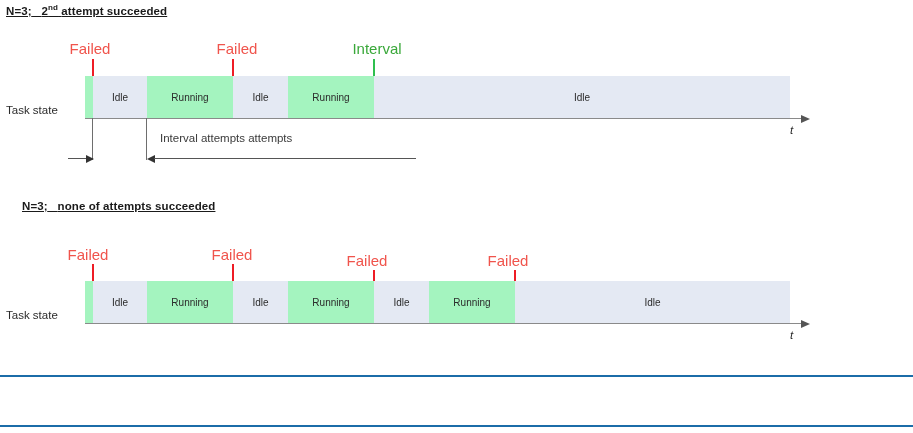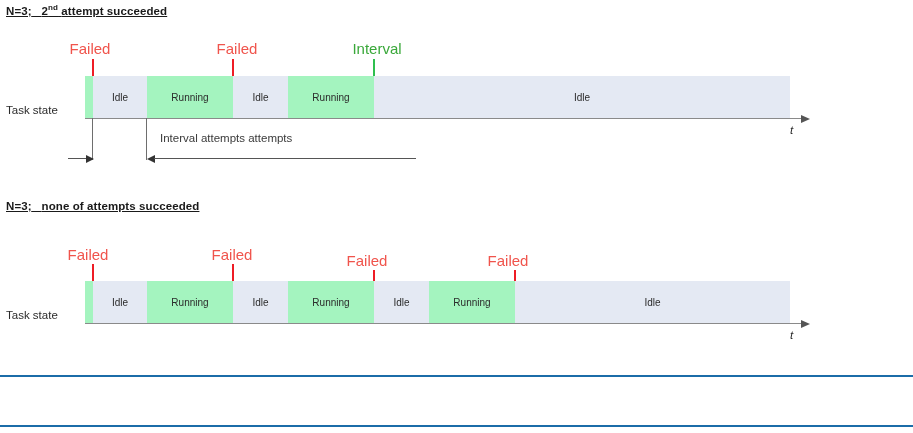--- a/index.html
+++ b/index.html
@@ -191,21 +191,21 @@
     <div class="arrow-right" style="left:86px; top:155px;"></div>
 
     <div class="arrow-left" style="left:147px; top:155px;"></div>
     <div class="interval-line" style="left:154px; top:158px; width:262px;"></div>
 
     <div class="interval-label" style="left:160px; top:132px;">Interval attempts attempts</div>
   </div>
 
   <div>
 
-    <div class="section-title" style="left:6px; top:200px;">
+    <div class="section-title" style="left:22px; top:200px;">
       <span>N=3;</span>&nbsp;&nbsp;
       <span>none of attempts succeeded</span>
     </div>
 
     <div class="event-label fail" style="left:88px;  top:246px;">Failed</div>
     <div class="event-label fail" style="left:232px; top:246px;">Failed</div>
     <div class="event-label fail" style="left:367px; top:252px;">Failed</div>
     <div class="event-label fail" style="left:508px; top:252px;">Failed</div>
 
     <div class="marker fail" style="left:92px;  top:264px; height:59px;"></div>

